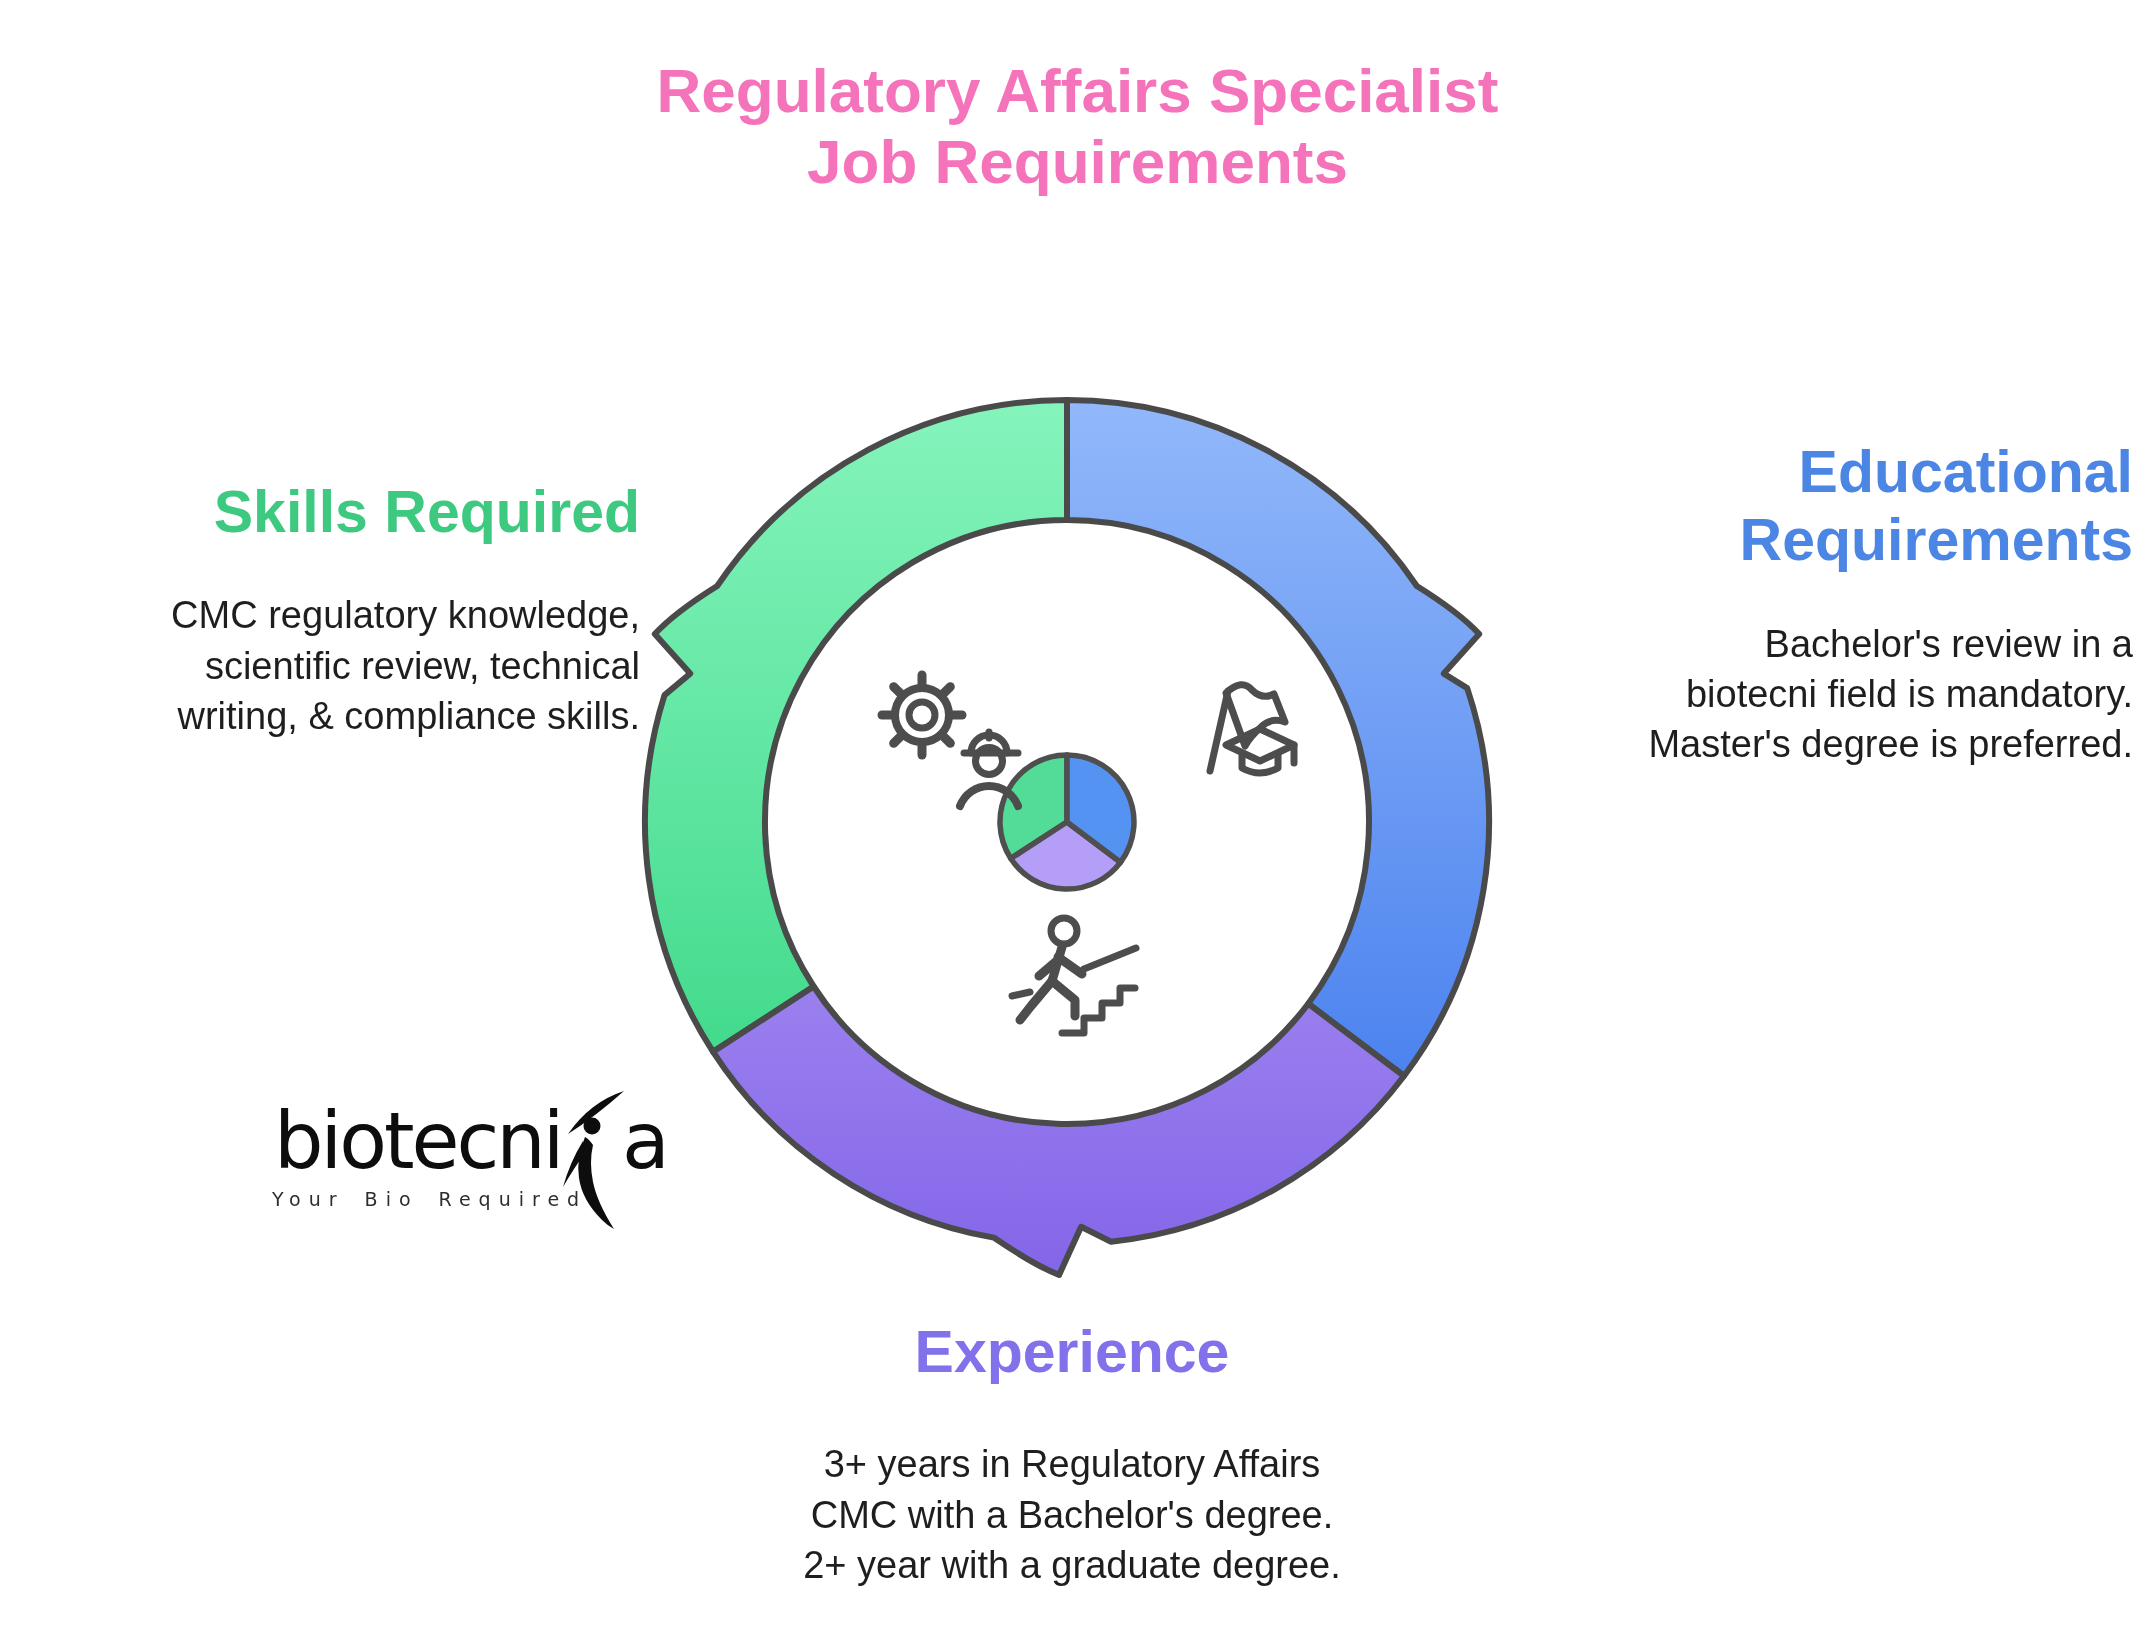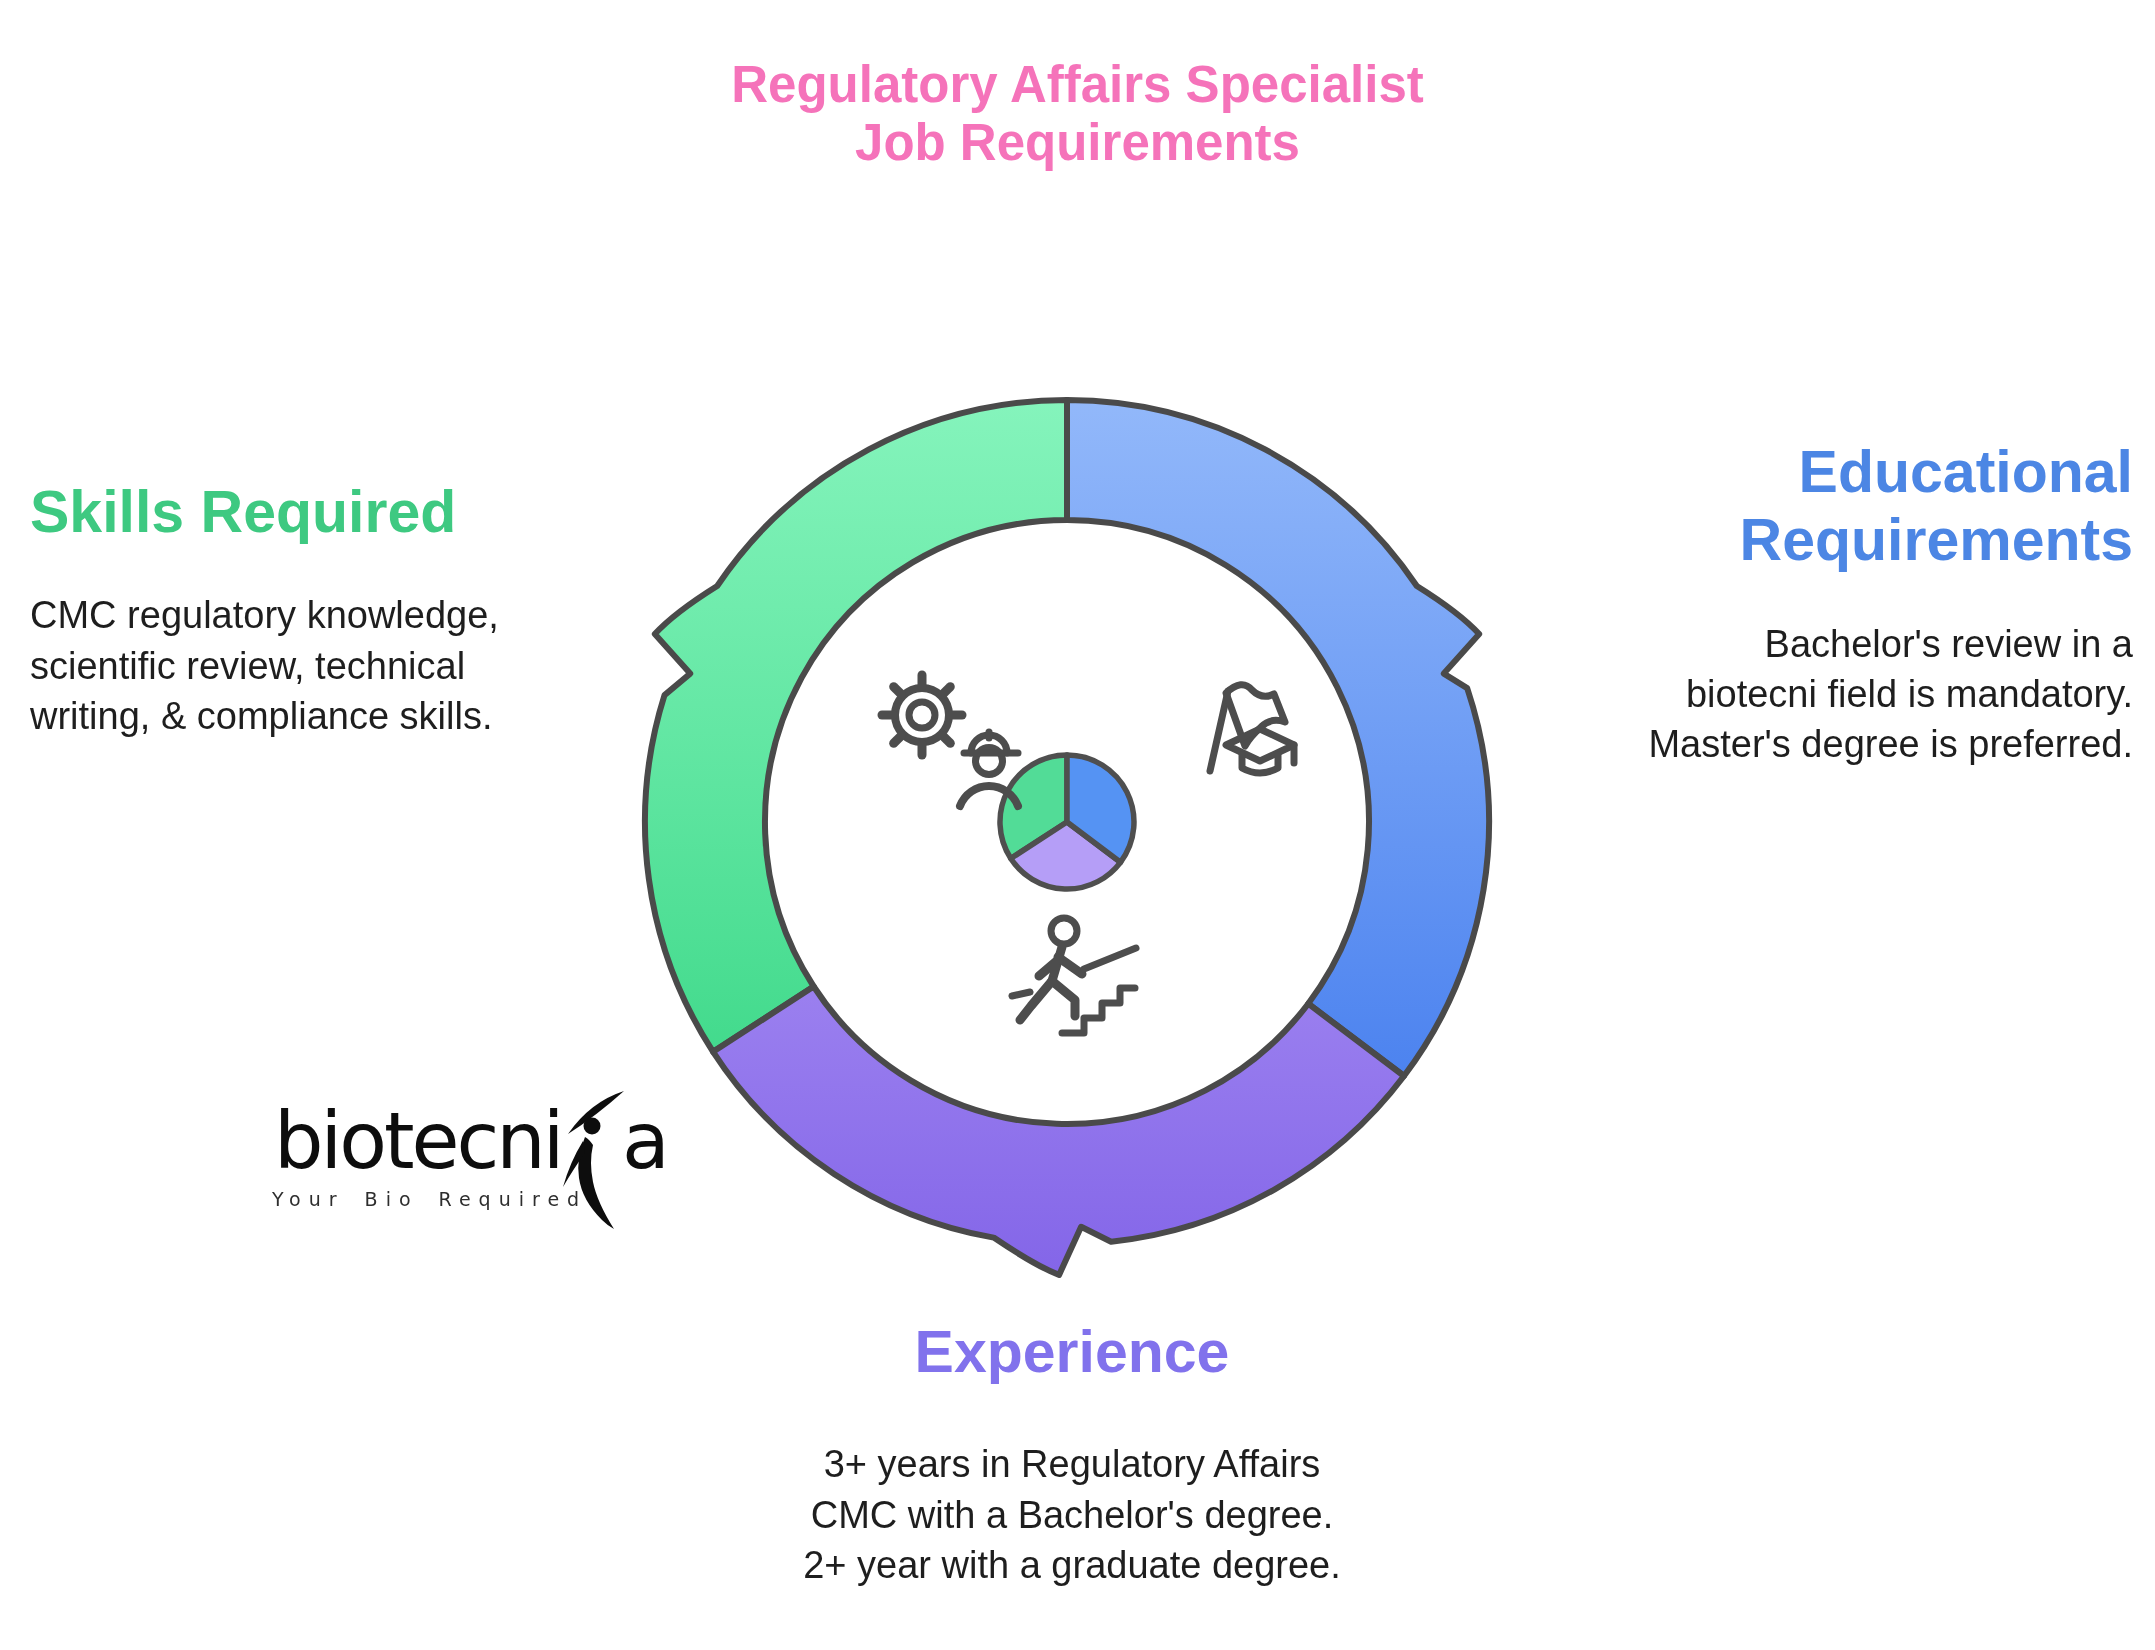--- a/index.html
+++ b/index.html
@@ -4,26 +4,26 @@
 <style>
   html,body{margin:0;padding:0;}
   body{
     width:2155px;height:1650px;position:relative;background:#ffffff;overflow:hidden;
     font-family:"Liberation Sans","DejaVu Sans",sans-serif;
   }
   .abs{position:absolute;}
   
   .title{
     left:0;top:56px;width:2155px;text-align:center;
-    font-size:51px;font-weight:700;line-height:1.14;color:#f573ba;
+    font-size:62px;font-weight:700;line-height:1.14;color:#f573ba;
   }
   
   .section-heading{font-size:59px;font-weight:700;line-height:1.16;}
   .section-body{font-size:38px;line-height:1.32;color:#1e1e1e;}
-  .sec-skills{left:30px;top:478px;width:610px;text-align:left;}
+  .sec-skills{left:30px;top:478px;width:610px;text-align:right;}
   .sec-skills .section-heading{color:#3ec981;margin-bottom:44px;}
   .sec-education{left:1553px;top:438px;width:580px;text-align:right;}
   .sec-education .section-heading{color:#4c86e4;margin-bottom:44px;}
   .sec-experience{left:747px;top:1318px;width:650px;text-align:center;}
   .sec-experience .section-heading{color:#8172ec;margin-bottom:53px;}
   
   .diagram{left:592px;top:347px;width:950px;height:950px;}
   
   .logo{left:268px;top:1088px;width:420px;height:165px;color:#0d0d0d;}
   .logo-text{position:absolute;top:8px;font-size:78px;font-weight:400;

